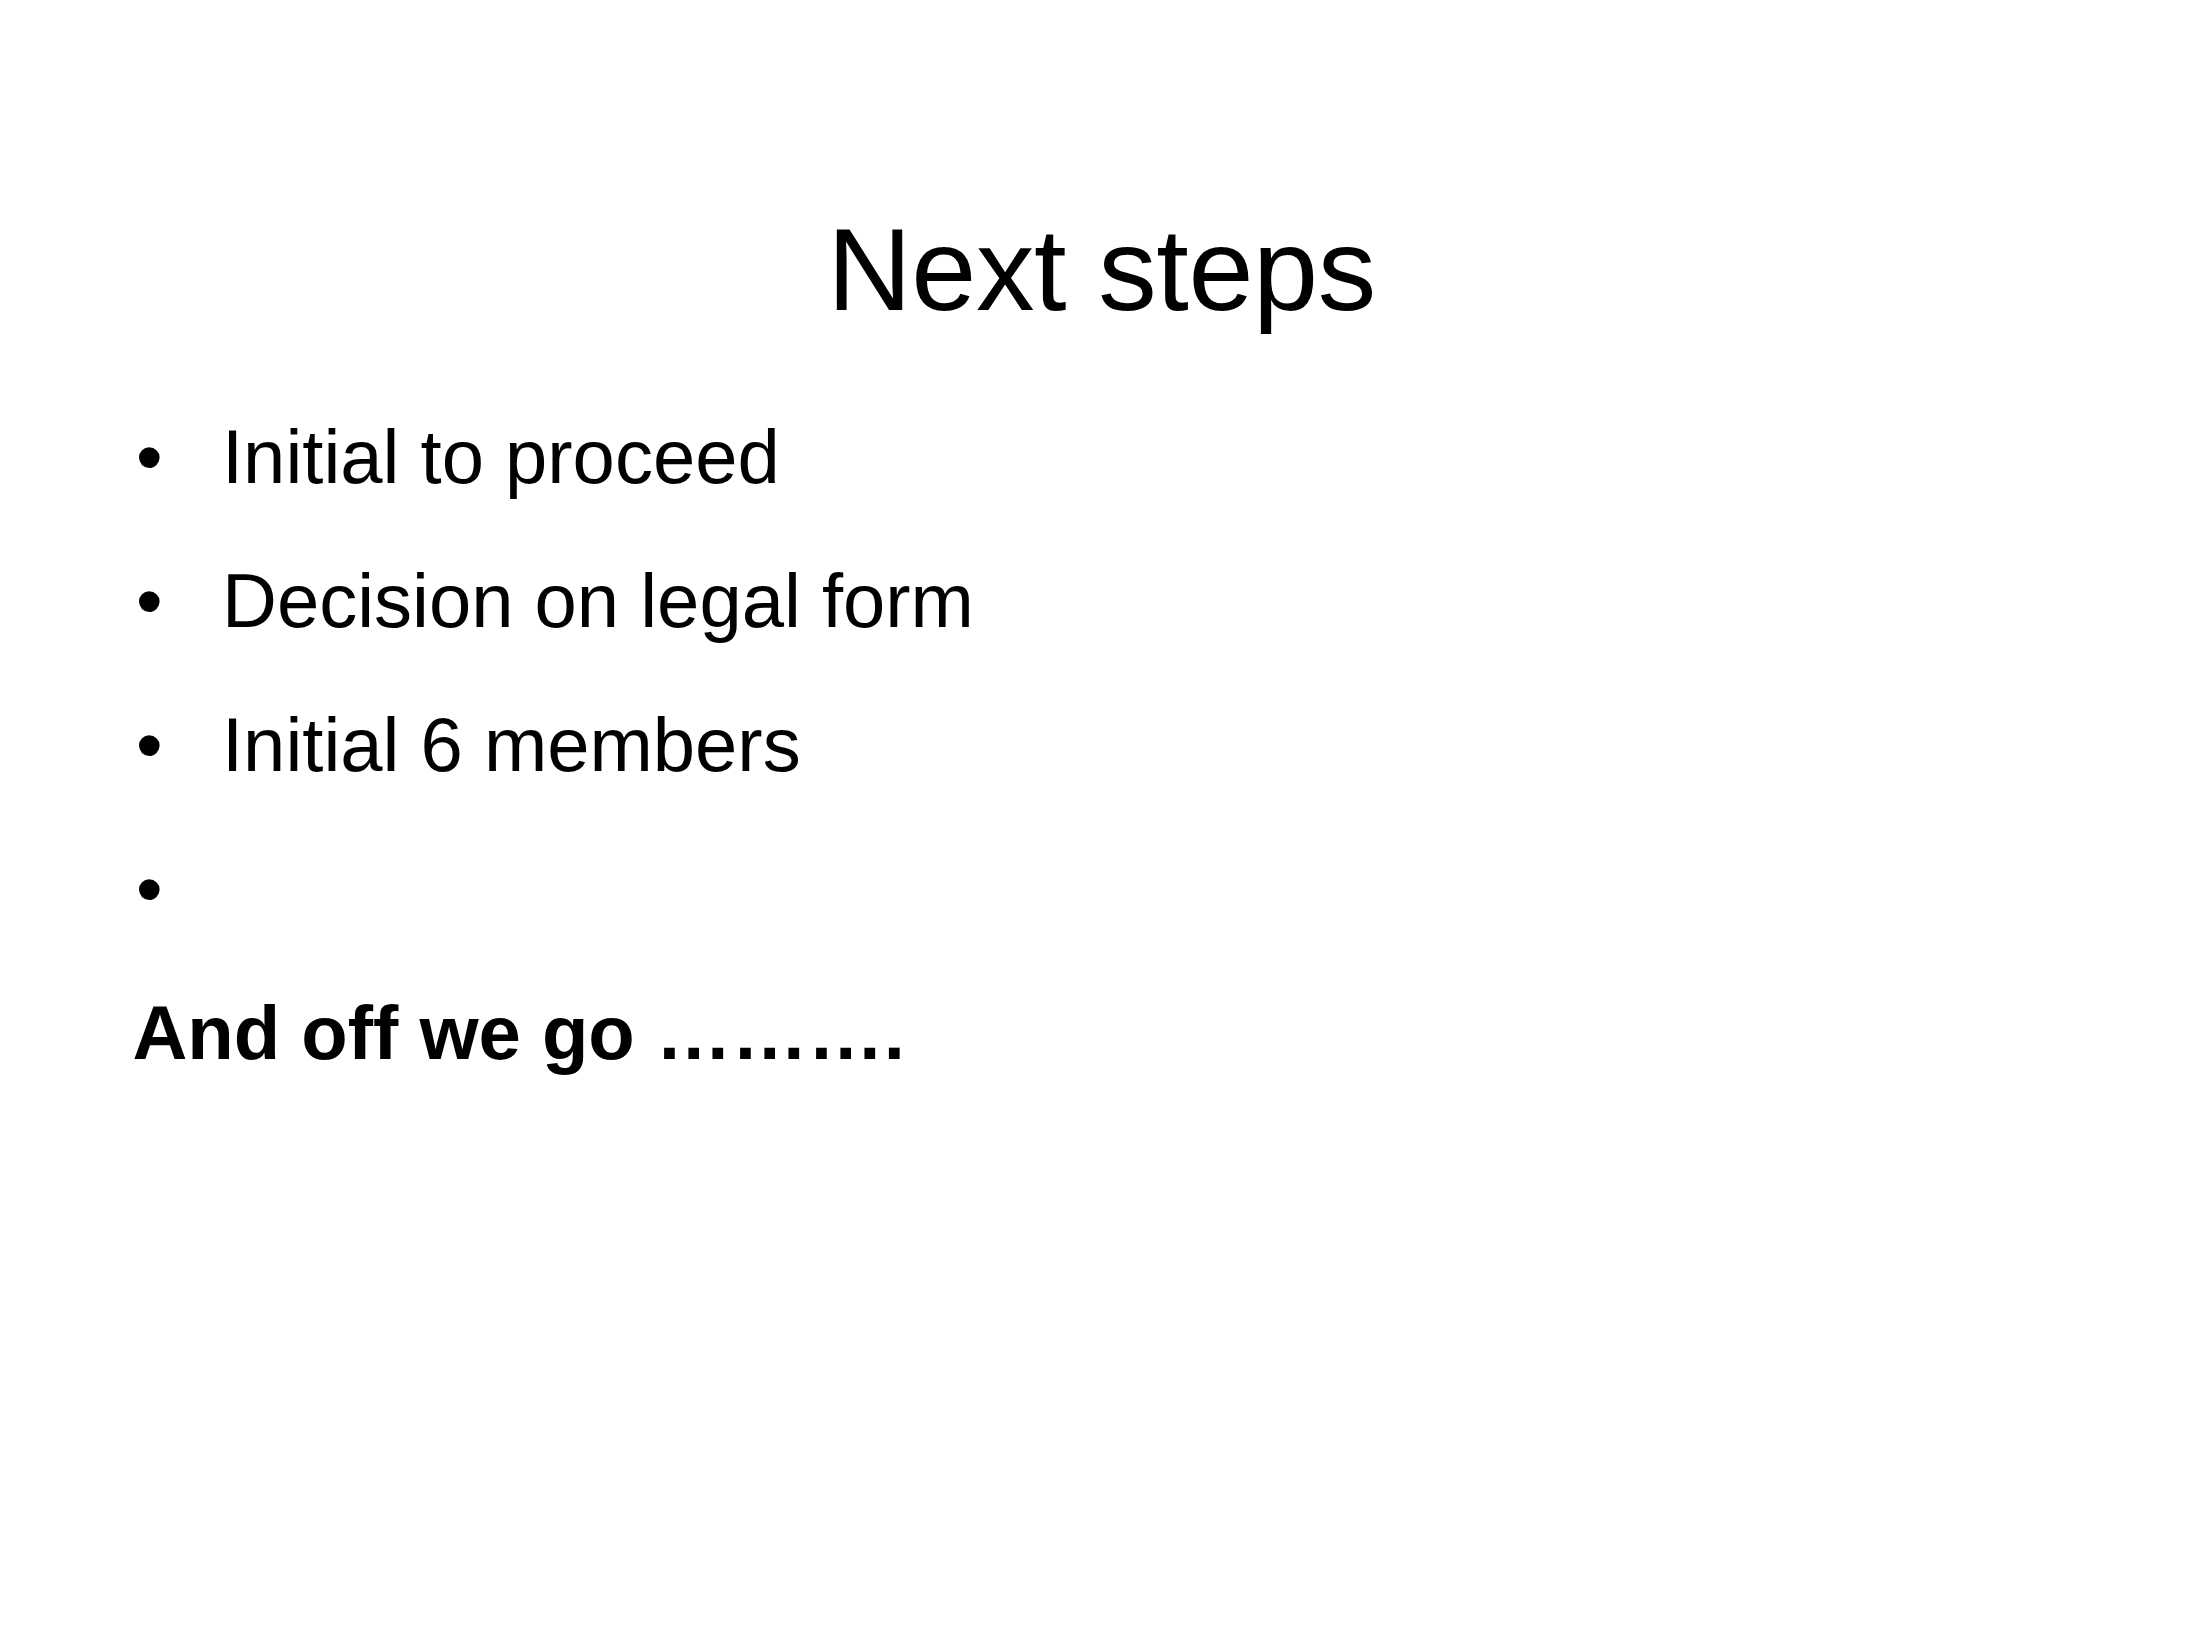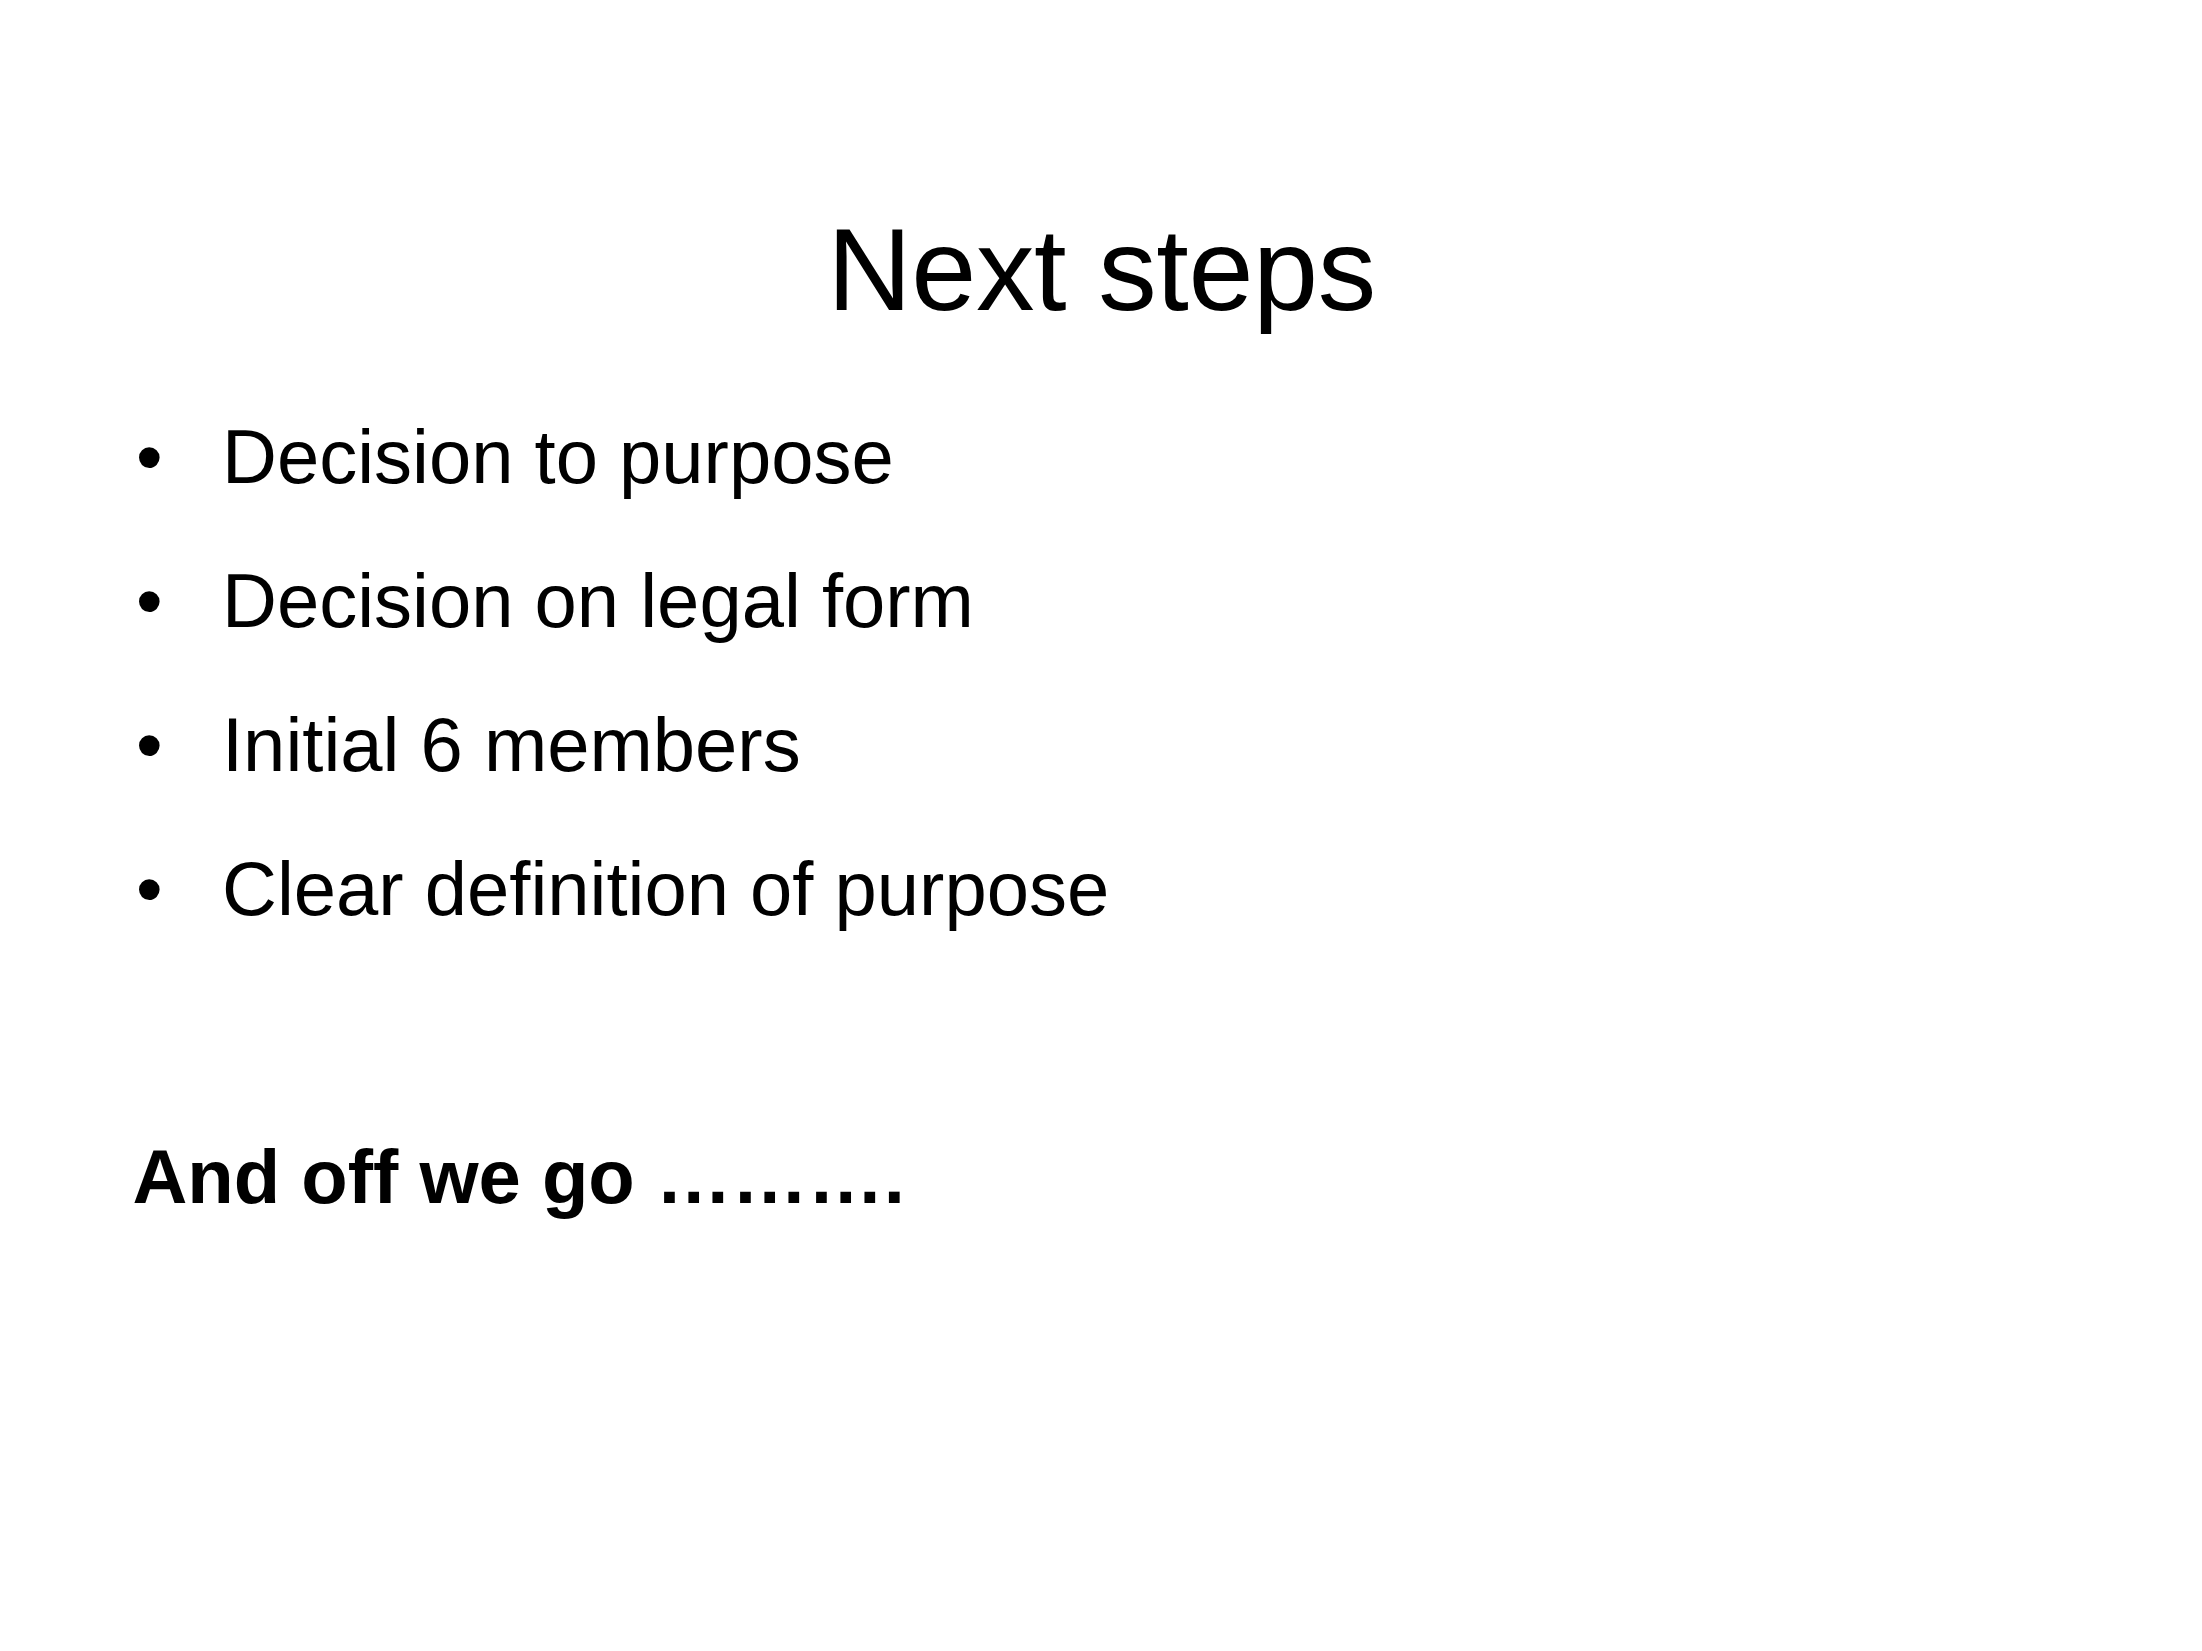--- a/index.html
+++ b/index.html
@@ -93,36 +93,35 @@
 <div id="slide">
 
   <h1 id="slide-title">Next steps</h1>
 
   <div id="body-block">
 
     <ul class="bullet-list">
 
       <li class="bullet-item">
         <span class="bullet-marker">•</span>
-        <span class="bullet-text">Decision to purpose</span>
+        <span class="bullet-text">Initial to proceed</span>
       </li>
 
       <li class="bullet-item">
         <span class="bullet-marker">•</span>
         <span class="bullet-text">Decision on legal form</span>
       </li>
 
       <li class="bullet-item">
         <span class="bullet-marker">•</span>
         <span class="bullet-text">Initial 6 members</span>
       </li>
 
       <li class="bullet-item">
         <span class="bullet-marker">•</span>
-        <span class="bullet-text">Clear definition of purpose</span>
       </li>
 
     </ul>
 
     <div class="blank-line"></div>
 
     <div class="closing-line">And off we go ……….</div>
 
   </div>
 

